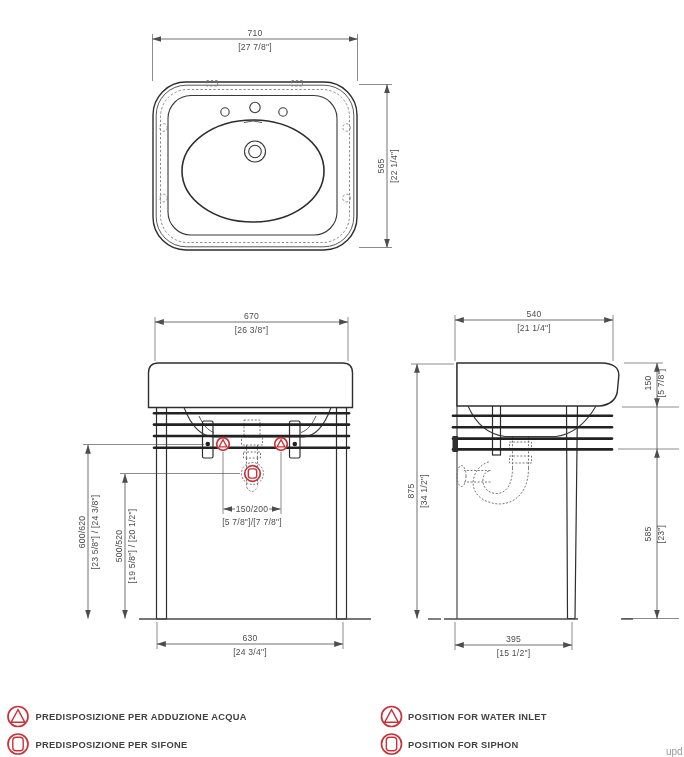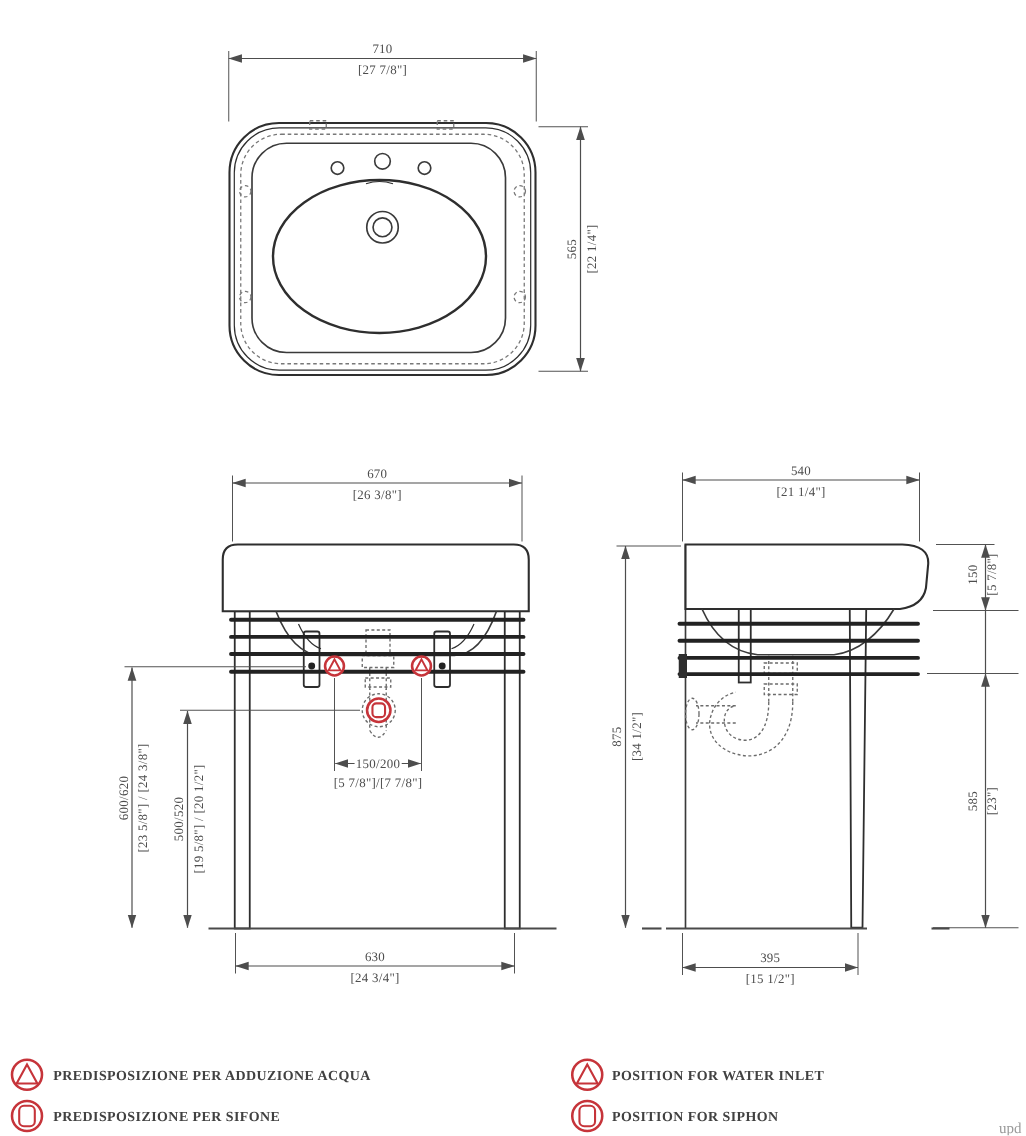--- a/index.html
+++ b/index.html
@@ -1,17 +1,17 @@
 <!DOCTYPE html>
 <html><head>
 <meta charset="utf-8">
 <style>
   html,body{margin:0;padding:0;background:#fff;}
   #page{position:relative;width:684px;height:757px;background:#ffffff;overflow:hidden;
-        font-family:Liberation Serif, serif;}
+        font-family:Liberation Sans, sans-serif;}
   svg{position:absolute;left:0;top:0;}
   .outline{fill:none;stroke:#2e2e2e;stroke-width:1.4;}
   .outline2{fill:none;stroke:#2e2e2e;stroke-width:.8;}
   .thin{fill:none;stroke:#3a3a3a;stroke-width:1.1;}
   .white{fill:#fff;stroke:#2e2e2e;stroke-width:1.2;}
   .rail{stroke:#222;stroke-width:2.6;stroke-linecap:round;fill:none;}
   .dash{fill:none;stroke:#787878;stroke-width:.85;stroke-dasharray:2.4 1.9;}
   .pipedash{fill:none;stroke:#6b6b6b;stroke-width:.9;stroke-dasharray:2 1.6;}
   .dim{stroke:#4d4d4d;stroke-width:.8;fill:none;}
   .ext{stroke:#4d4d4d;stroke-width:.65;fill:none;}

